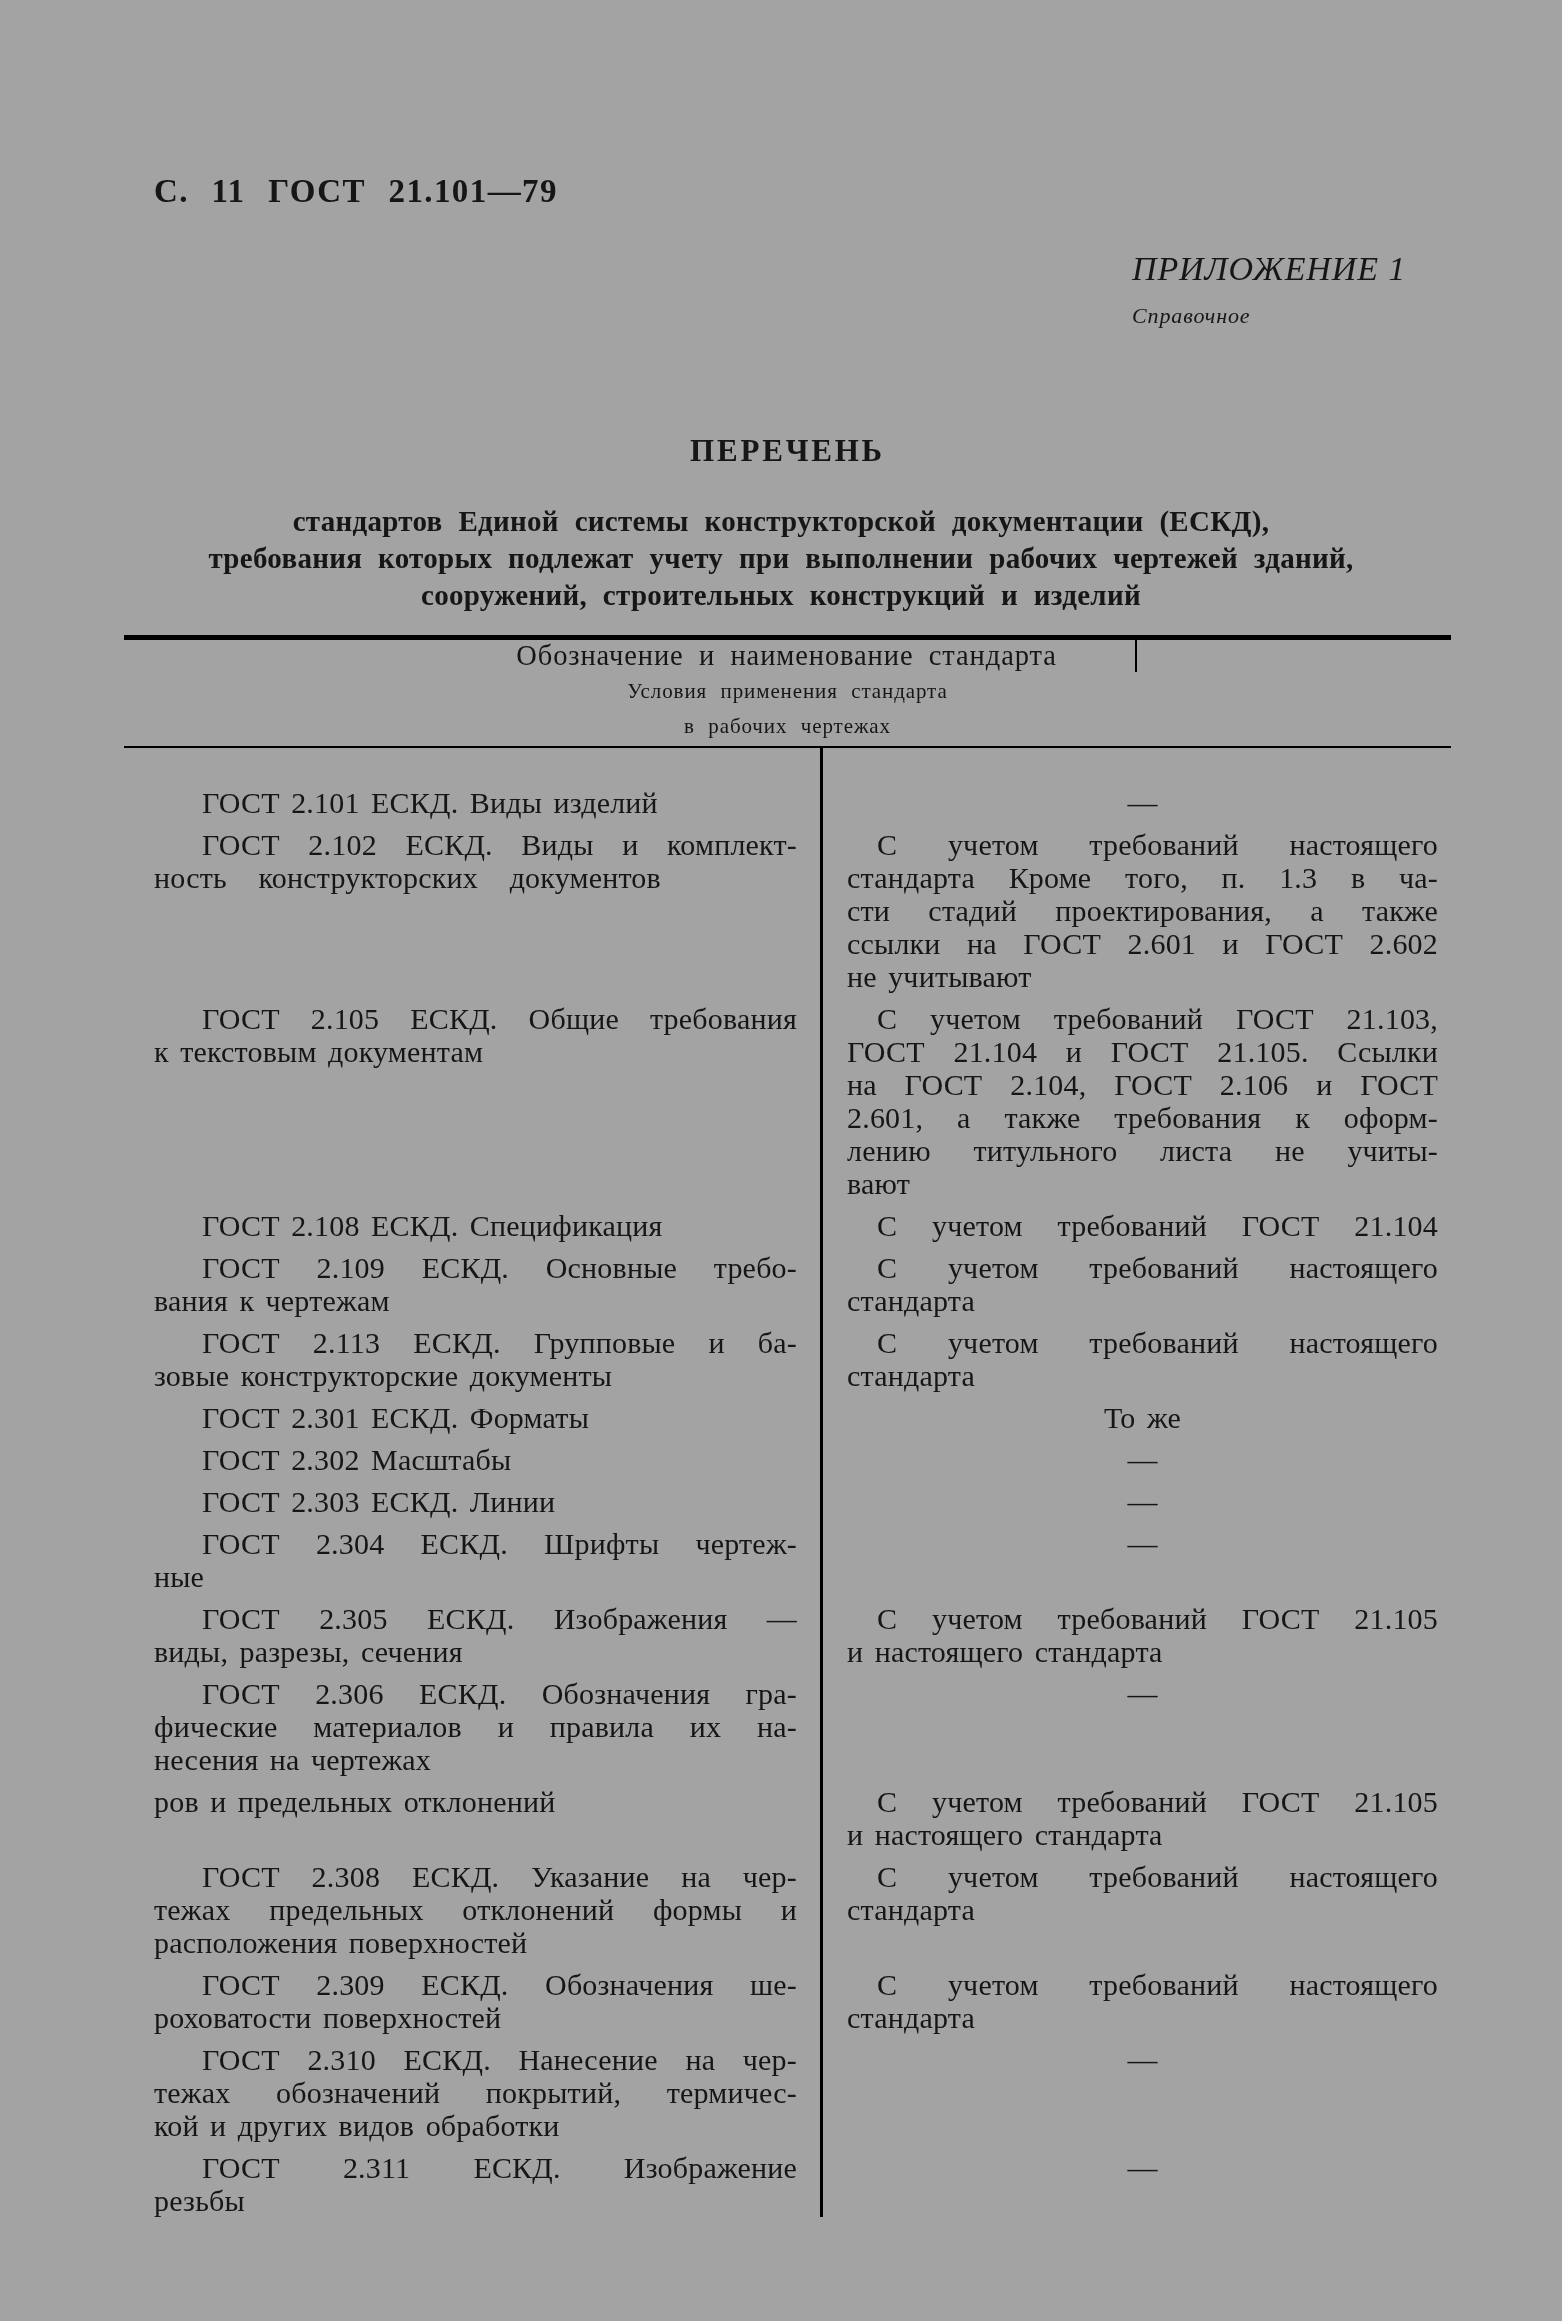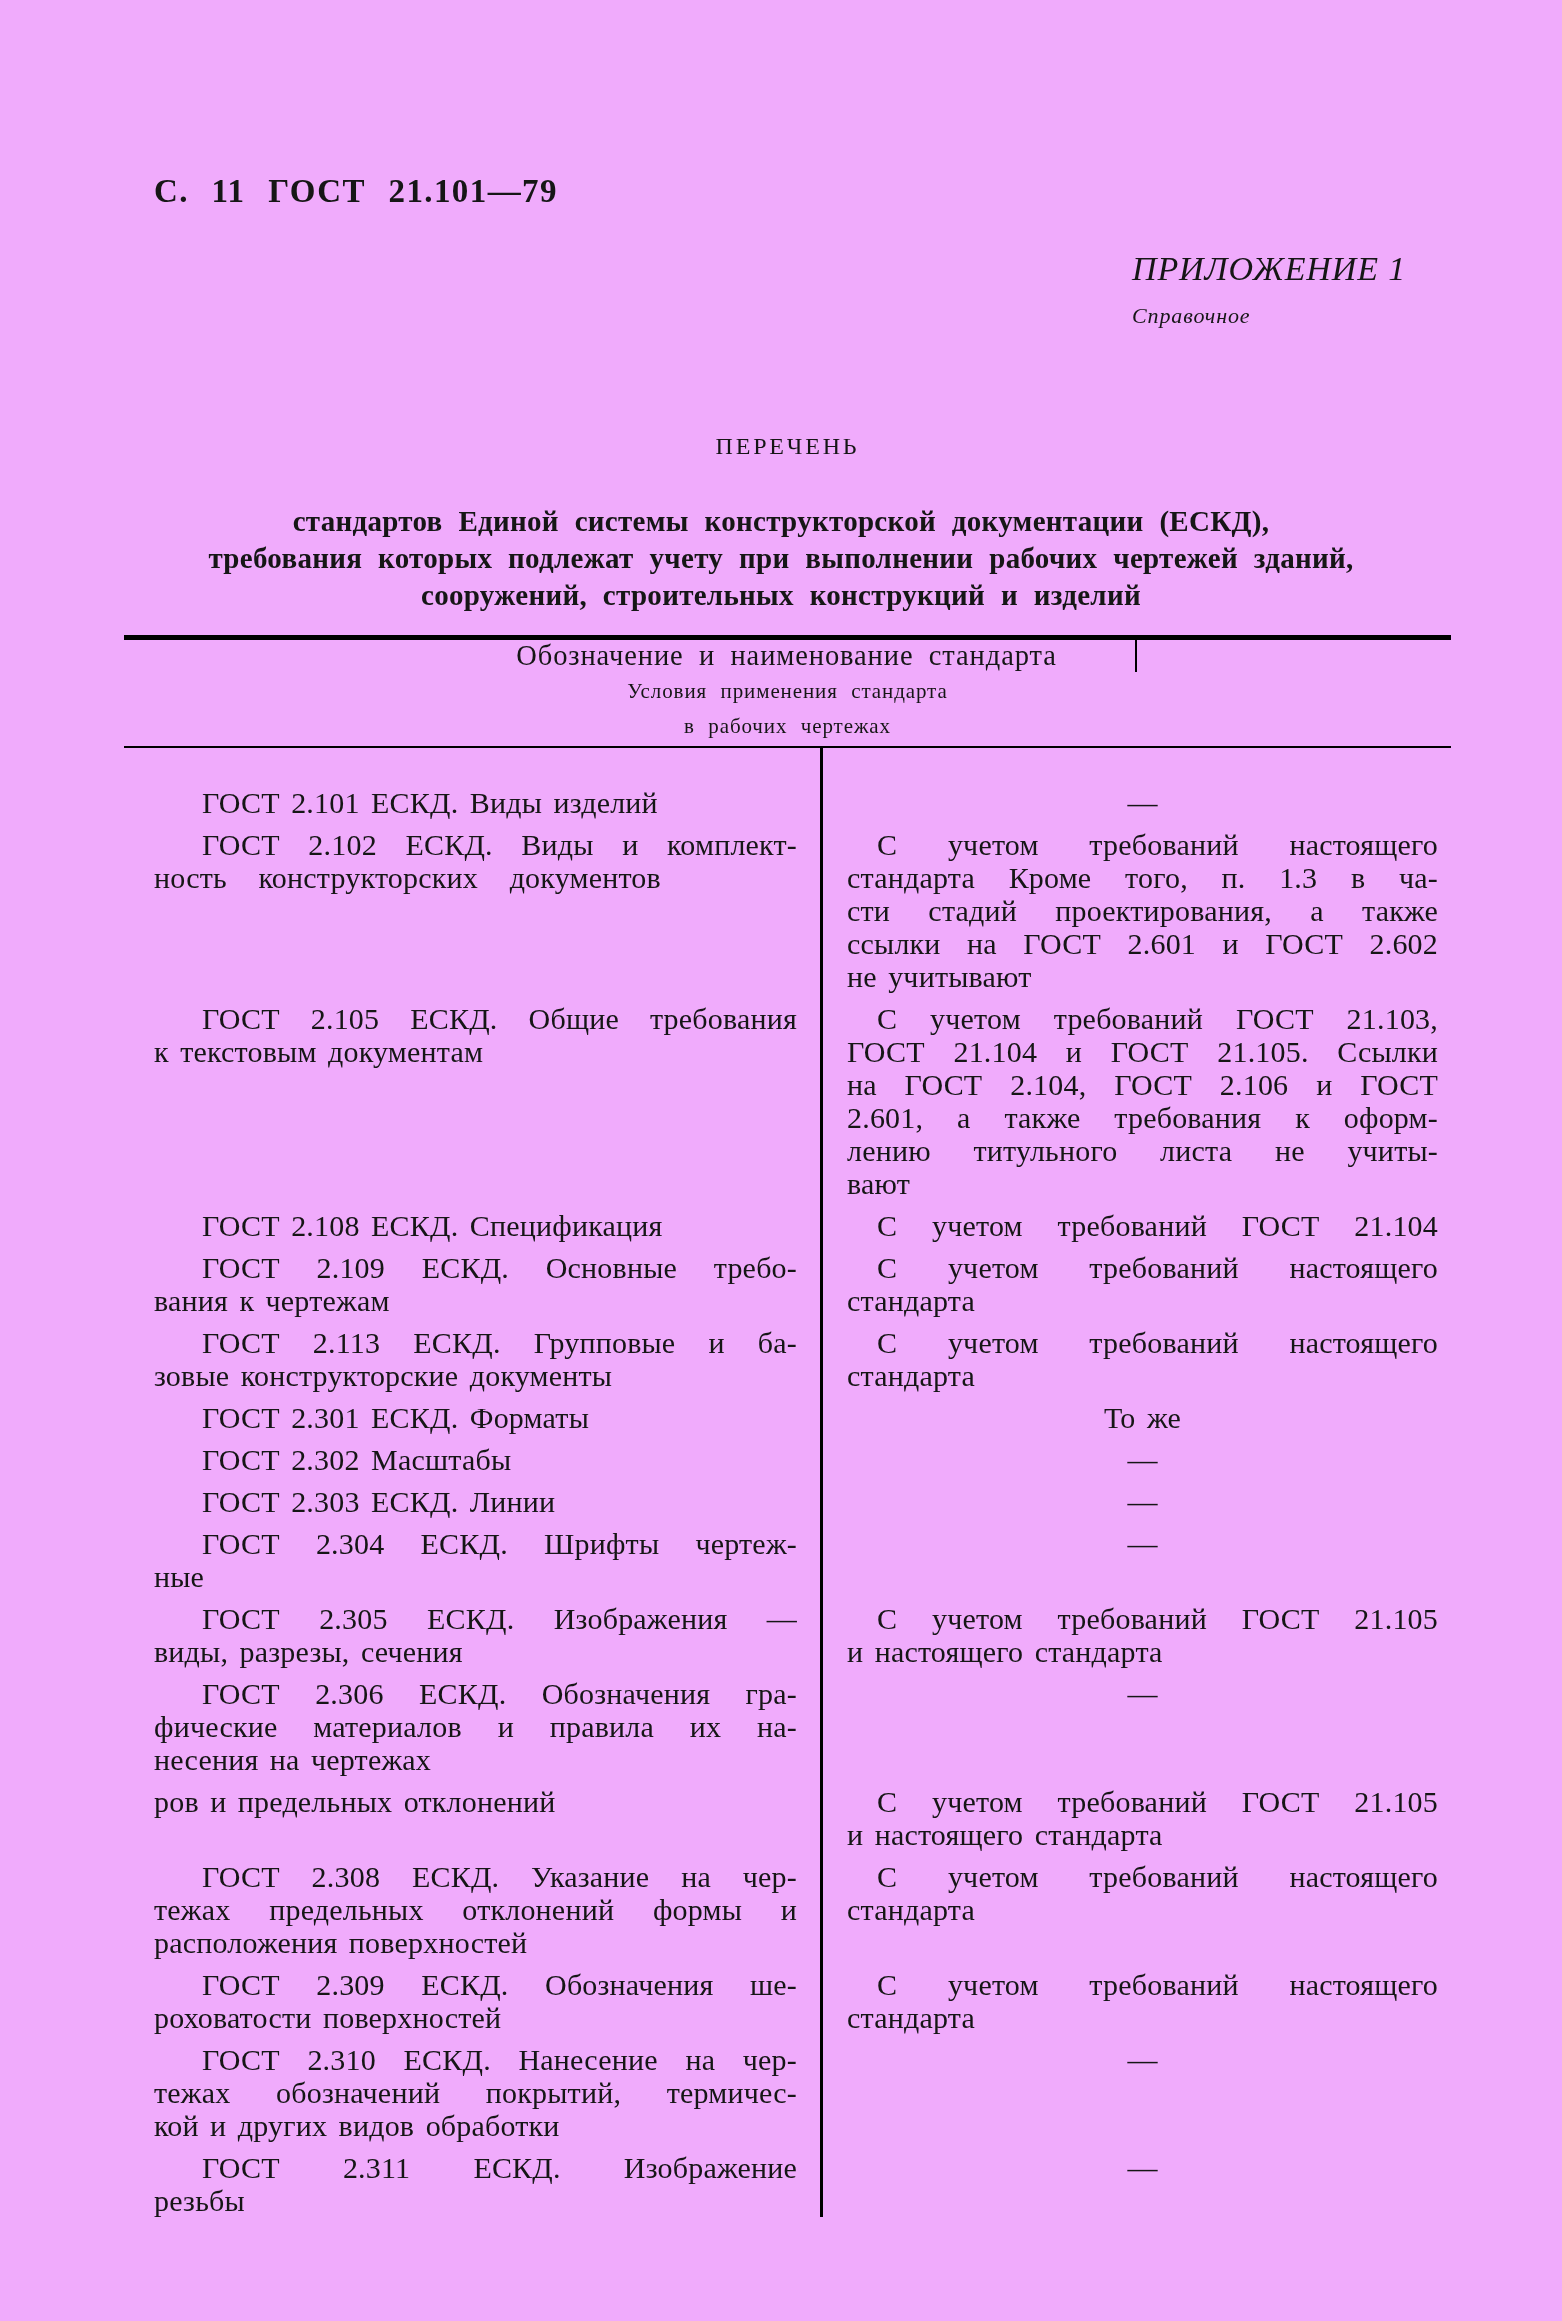--- a/index.html
+++ b/index.html
@@ -1,32 +1,32 @@
 <!DOCTYPE html>
 <html style="font-size:14.7px"><head>
 <meta charset="utf-8">
 <style>
   html,body { margin:0; padding:0; background:#ffffff; }
   .page {
     position:relative; width:1562px; height:2322px; overflow:hidden;
-    background:#f0abfc; color:#161616;
+    background:#a3a3a3; color:#161616;
     font-family:"Liberation Serif","DejaVu Serif",serif;
     -webkit-font-smoothing:antialiased;
   }
   .page-header {
     position:absolute; left:154px; top:173px;
     font-size:33px; font-weight:700; letter-spacing:1.4px; word-spacing:13px;
     white-space:nowrap;
   }
   .appendix { position:absolute; left:1132px; top:250px; font-style:italic; }
   .appendix-label { font-size:34px; letter-spacing:0.9px; white-space:nowrap; }
   .appendix-note  { font-size:22px; letter-spacing:0.9px; margin-top:14.7px; white-space:nowrap; }
   .doc-title {
     position:absolute; left:124px; top:433px; width:1327px;
-    text-align:center; font-size:24px; font-weight:400; letter-spacing:2.8px;
+    text-align:center; font-size:31px; font-weight:700; letter-spacing:2.8px;
   }
   .doc-subtitle {
     position:absolute; left:67px; top:503px; width:1428px;
     text-align:center; font-weight:700; font-size:29px; line-height:37px;
     word-spacing:8.3px; letter-spacing:0.3px;
   }
   .sub-line { white-space:nowrap; }
   .table { position:absolute; left:124px; top:635px; width:1327px; }
   .rule-thick { height:4.6px; background:#000; }
   .rule-thin  { height:2.8px; background:#000; }

